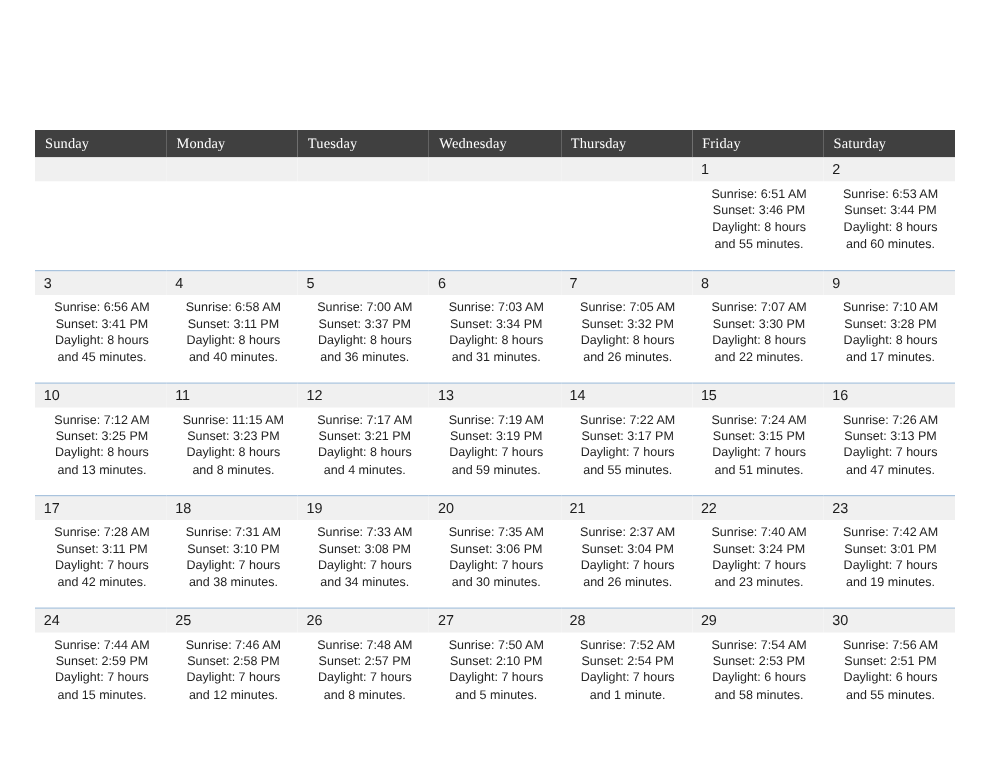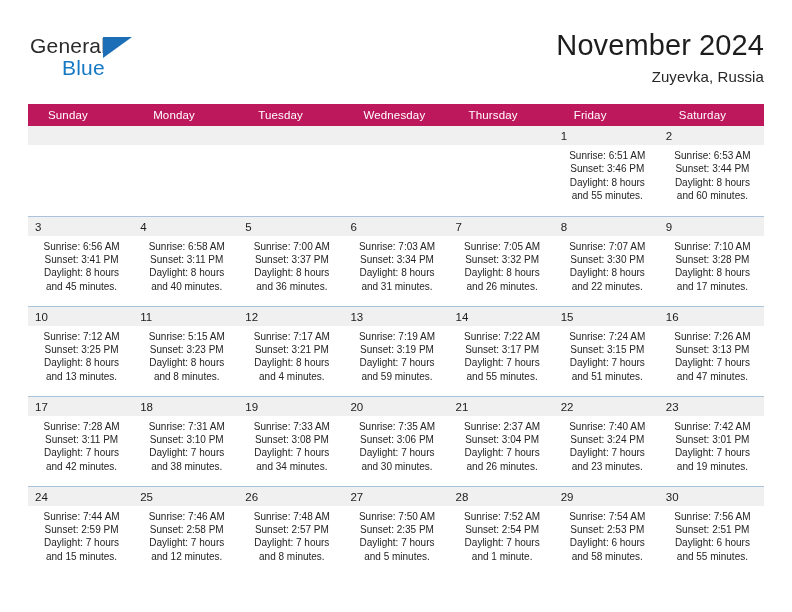--- a/index.html
+++ b/index.html
@@ -92,29 +92,30 @@
     position: absolute;
     left: 28px;
     top: 104px;
     width: 736px;
     border-collapse: collapse;
     table-layout: fixed;
   }
   .calendar col { width: 105.14px; }
 
   thead th {
-    background: #be185d;
+    background: #404040;
     color: #ffffff;
     font-size: 11.5px;
     font-weight: 400;
     text-align: left;
-    padding: 5px 0 5px 20px;
+    padding: 5px 0 5px 8px;
     height: 21px;
     letter-spacing: .15px;
     border: none;
+    font-family: Liberation Serif, serif;
   }
 
   tbody td {
     vertical-align: top;
     padding: 0;
     height: 90px;
     border-top: 1px solid #a9c3dd;
     background: #ffffff;
   }
   tbody tr:first-child td { border-top: none; }
@@ -136,34 +137,20 @@
   }
   .cell-body div { white-space: nowrap; }
   .empty .daynum-band { background: #f0f0f0; }
   .empty .cell-body { visibility: hidden; }
 </style>
 </head>
 <body>
 
 <div class="page">
 
-  <div class="masthead">
-
-    <div class="brand">
-      <span class="brand-general">General</span>
-      <span class="brand-triangle"></span>
-      <span class="brand-blue">Blue</span>
-    </div>
-
-    <div class="title-block">
-      <div class="cal-title">November 2024</div>
-      <div class="cal-subtitle">Zuyevka, Russia</div>
-    </div>
-
-  </div>
 
   <table class="calendar">
     <colgroup>
       <col>
         <col>
         <col>
         <col>
         <col>
         <col>
         <col>
@@ -316,21 +303,21 @@
             <div class="cell-body">
               <div>Sunrise: 7:12 AM</div>
               <div>Sunset: 3:25 PM</div>
               <div>Daylight: 8 hours</div>
               <div>and 13 minutes.</div>
             </div>
           </td>
           <td>
             <div class="daynum-band">11</div>
             <div class="cell-body">
-              <div>Sunrise: 5:15 AM</div>
+              <div>Sunrise: 11:15 AM</div>
               <div>Sunset: 3:23 PM</div>
               <div>Daylight: 8 hours</div>
               <div>and 8 minutes.</div>
             </div>
           </td>
           <td>
             <div class="daynum-band">12</div>
             <div class="cell-body">
               <div>Sunrise: 7:17 AM</div>
               <div>Sunset: 3:21 PM</div>
@@ -465,21 +452,21 @@
               <div>Sunrise: 7:48 AM</div>
               <div>Sunset: 2:57 PM</div>
               <div>Daylight: 7 hours</div>
               <div>and 8 minutes.</div>
             </div>
           </td>
           <td>
             <div class="daynum-band">27</div>
             <div class="cell-body">
               <div>Sunrise: 7:50 AM</div>
-              <div>Sunset: 2:35 PM</div>
+              <div>Sunset: 2:10 PM</div>
               <div>Daylight: 7 hours</div>
               <div>and 5 minutes.</div>
             </div>
           </td>
           <td>
             <div class="daynum-band">28</div>
             <div class="cell-body">
               <div>Sunrise: 7:52 AM</div>
               <div>Sunset: 2:54 PM</div>
               <div>Daylight: 7 hours</div>

